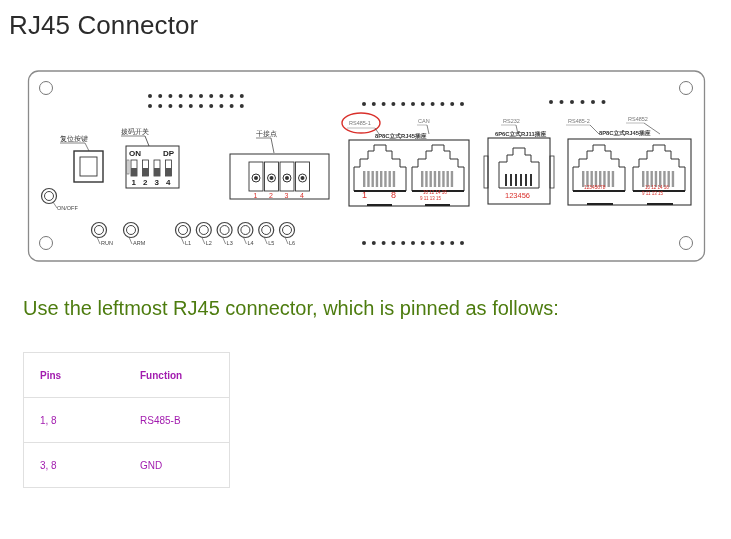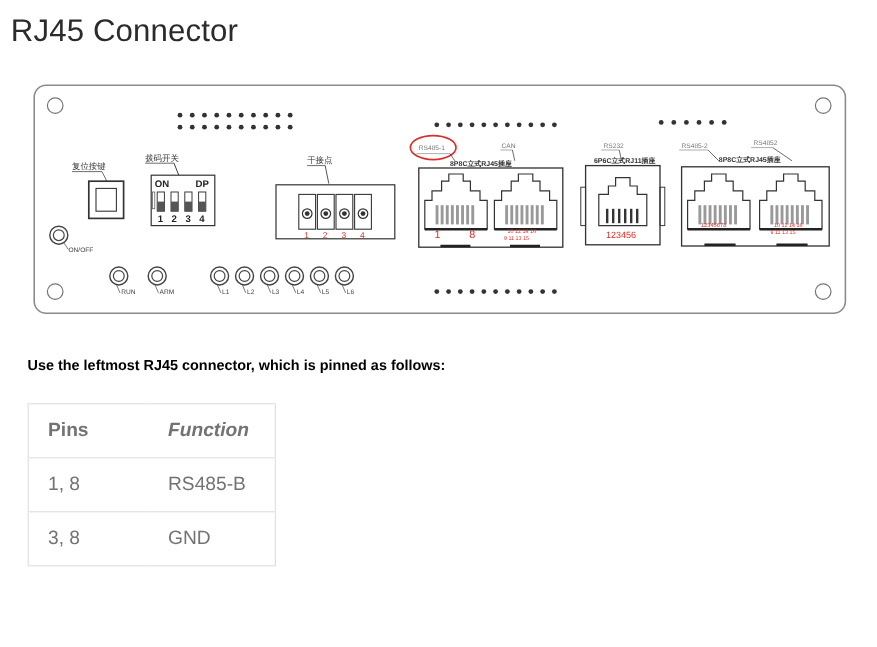--- a/index.html
+++ b/index.html
@@ -10,35 +10,35 @@
     .page-title {
       position: absolute; left: 9px; top: 10px; margin: 0;
       font-size: 26px; font-weight: 400; color: #2b2b2b; letter-spacing: 0.1px;
       font-family: "Liberation Sans", sans-serif;
     }
     .diagram {
       position: absolute; left: 27px; top: 68px; width: 680px; height: 196px;
     }
     .intro {
       position: absolute; left: 23px; top: 297px; margin: 0;
-      font-size: 12px; color: #000000; font-weight: bold;
+      font-size: 20px; color: #4d7c0f;
     }
     table.pins {
-      position: absolute; left: 23px; top: 336px;
-      border-collapse: collapse; font-size: 16px; color: #737373;
+      position: absolute; left: 23px; top: 352px;
+      border-collapse: collapse; font-size: 10px; color: #a21caf;
     }
     table.pins th, table.pins td {
       border-top: 1px solid #e0e0e0; border-bottom: 1px solid #e0e0e0;
       text-align: left; padding: 0 16px; height: 44px;
     }
     table.pins tr { height: 45px; }
     table.pins { border: 1px solid #e0e0e0; }
     table.pins th { font-weight: 700; }
     table.pins .c1 { width: 68px; }
-    table.pins .c2 { width: 73px; font-style: italic; }
+    table.pins .c2 { width: 73px; }
     .svgtxt { font-family: "Liberation Sans", sans-serif; }
   </style>
 </head>
 <body>
 
 <h1 class="page-title">RJ45 Connector</h1>
 
 <svg class="diagram" viewBox="0 0 680 196" xmlns="http://www.w3.org/2000/svg">
 
   <rect x="1.5" y="3" width="676" height="190" rx="10" ry="10" fill="#fff" stroke="#8a8a8a" stroke-width="1.3"></rect>

